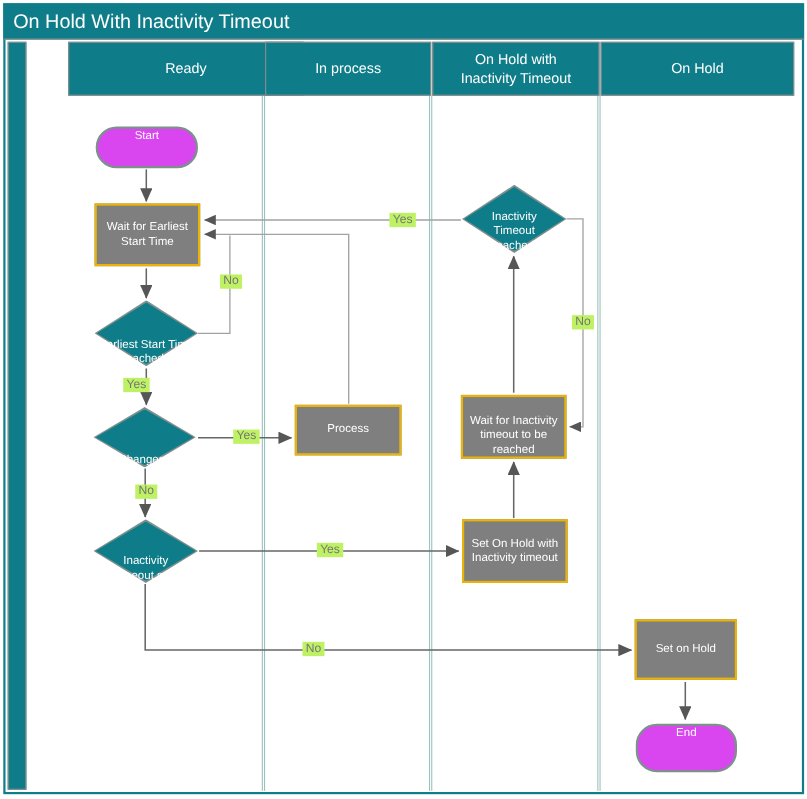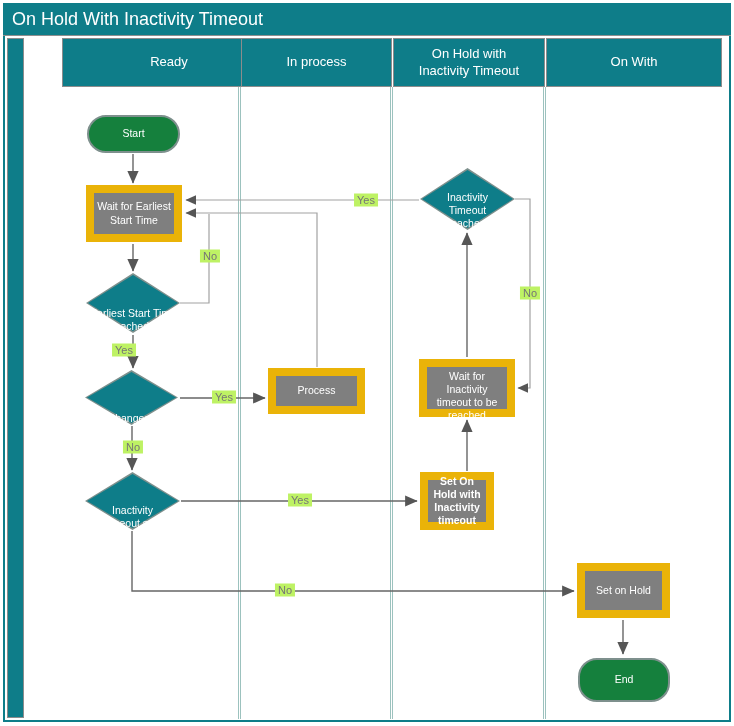--- a/index.html
+++ b/index.html
@@ -13,24 +13,24 @@
   .titlebar{left:3px;top:3px;width:728px;height:33px;background:#0e7d89;border-bottom:1px solid #8f8f8f;
     color:#fff;font-size:18px;display:flex;align-items:center;padding-left:9px;z-index:2;}
   .leftband{left:7px;top:38px;width:17px;height:680px;background:#0e7d89;border:1px solid #8c8c8c;z-index:2;}
   
   .lane-head{top:38px;height:49px;background:#0e7d89;border:1px solid #8c8c8c;color:#fff;
     font-size:13px;display:flex;align-items:center;justify-content:center;text-align:center;
     line-height:1.25;z-index:2;}
   
   .sep{top:87px;height:632px;width:0;border-left:3px double #9cc2be;z-index:1;}
   
-  .pbox{background:#7f7f7f;border:8px solid #eab308;display:flex;align-items:center;
+  .pbox{background:#7f7f7f;border:2px solid #eab308;display:flex;align-items:center;
     justify-content:center;z-index:3;padding:2px;}
-  .stadium{background:#15803d;border:2px solid #7e908d;border-radius:19px;display:flex;
-    align-items:center;justify-content:center;z-index:3;}
+  .stadium{background:#d946ef;border:2px solid #7e908d;border-radius:19px;display:flex;
+    justify-content:center;z-index:3;}
   .diamond{z-index:3;}
   .d-border{position:absolute;inset:0;background:#7e908d;clip-path:polygon(50% 0,100% 50%,50% 100%,0 50%);}
   .d-fill{position:absolute;inset:2px;background:#0e7d89;clip-path:polygon(50% 0,100% 50%,50% 100%,0 50%);}
   .shape-text{width:100%;text-align:center;color:#fff;font-size:10.5px;line-height:1.25;}
   .diamond .shape-text{position:absolute;inset:0;display:flex;align-items:flex-end;justify-content:center;}
   .shape-text span{display:inline-block;}
   
   .wires{position:absolute;left:0;top:0;z-index:5;pointer-events:none;}
   .edge{fill:none;stroke:#666666;stroke-width:1.4;}
   .edge-light{fill:none;stroke:#a2a2a2;stroke-width:1.2;}
@@ -50,21 +50,21 @@
 <div class="abs lane-head" style="left:26px;width:214px;margin-left:36px;">
   <span>Ready</span>
 </div>
 <div class="abs lane-head" style="left:241px;width:151px;">
   <span>In process</span>
 </div>
 <div class="abs lane-head" style="left:393px;width:152px;padding:0 12px;">
   <span>On Hold with Inactivity Timeout</span>
 </div>
 <div class="abs lane-head" style="left:546px;width:176px;">
-  <span>On With</span>
+  <span>On Hold</span>
 </div>
 
 <div class="abs sep" style="left:238px;"></div>
 <div class="abs sep" style="left:390px;"></div>
 <div class="abs sep" style="left:543px;"></div>
 
 <div class="abs stadium" style="left:87px;top:115px;width:93px;height:38px;">
   <div class="shape-text">Start</div>
 </div>
 <div class="abs pbox" style="left:86px;top:185px;width:96px;height:57px;">
@@ -99,21 +99,21 @@
 <div class="abs diamond" style="left:420px;top:168px;width:95px;height:62px;">
   <div class="d-border"></div>
   <div class="d-fill"></div>
   <div class="shape-text">
       <span style="max-width:62px;">Inactivity Timeout Reached?</span>
     </div>
 </div>
 <div class="abs pbox" style="left:419px;top:359px;width:96px;height:58px;">
   <div class="shape-text" style="max-width:86px;margin-top:16px;">Wait for Inactivity timeout to be reached</div>
 </div>
-<div class="abs pbox" style="left:420px;top:472px;width:74px;height:58px;font-weight:bold;">
+<div class="abs pbox" style="left:420px;top:472px;width:96px;height:58px;">
   <div class="shape-text" style="max-width:88px;">Set On Hold with Inactivity timeout</div>
 </div>
 
 <div class="abs pbox" style="left:577px;top:563px;width:93px;height:55px;">
   <div class="shape-text">Set on Hold</div>
 </div>
 <div class="abs stadium" style="left:578px;top:658px;width:92px;height:44px;">
   <div class="shape-text">End</div>
 </div>
 

